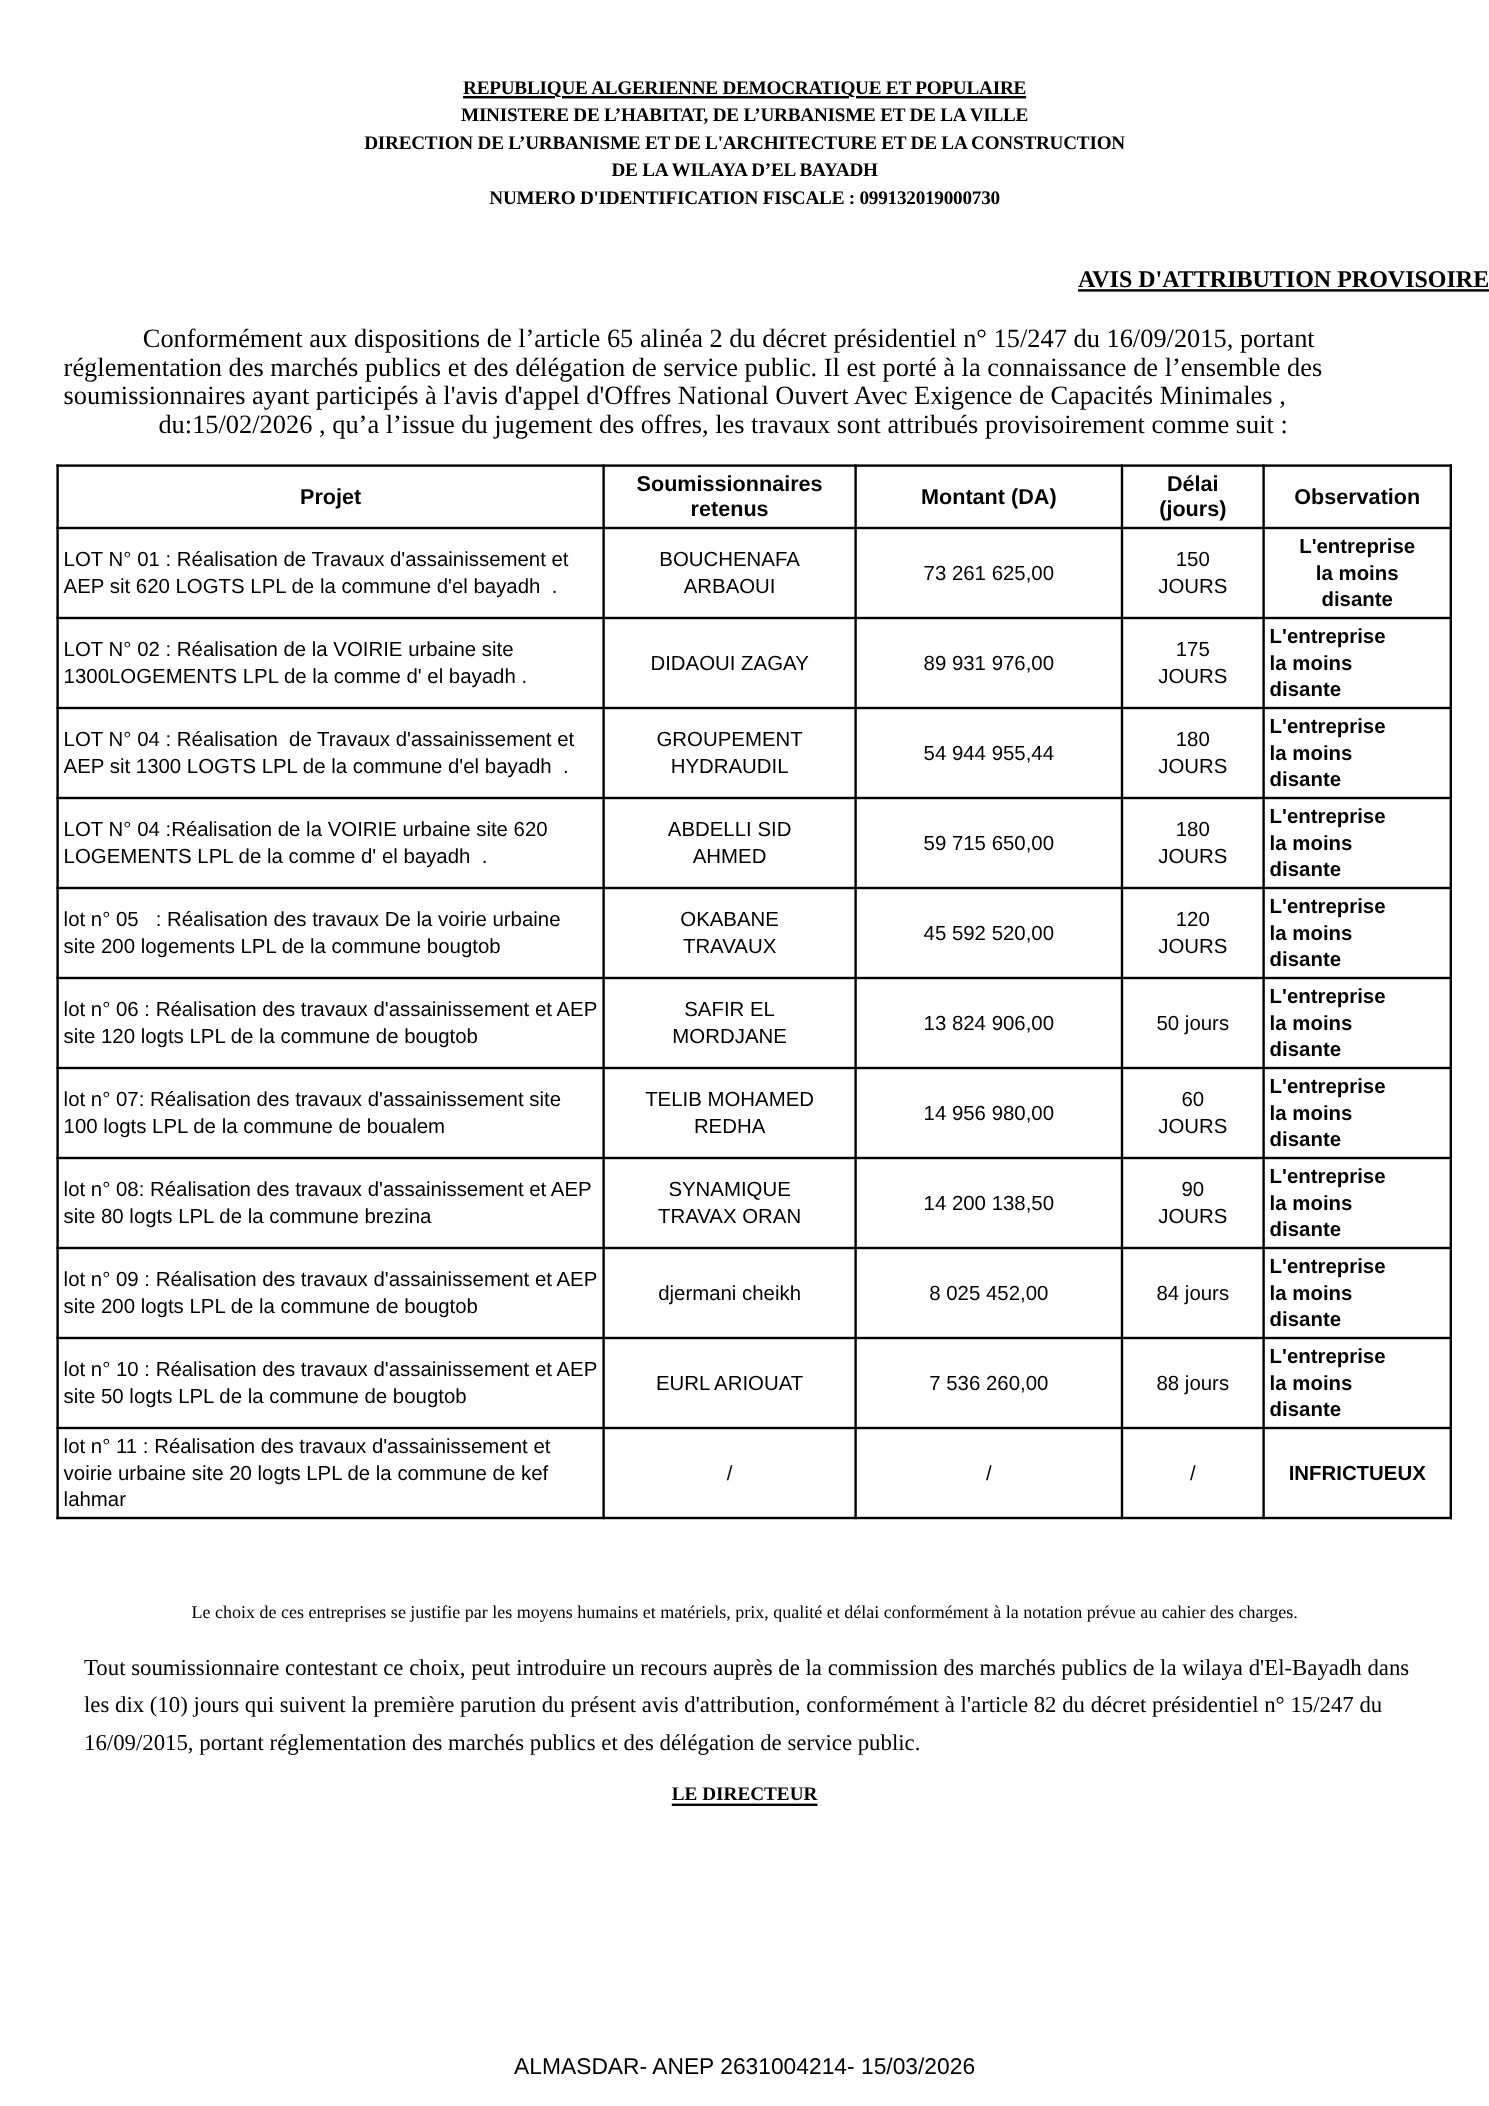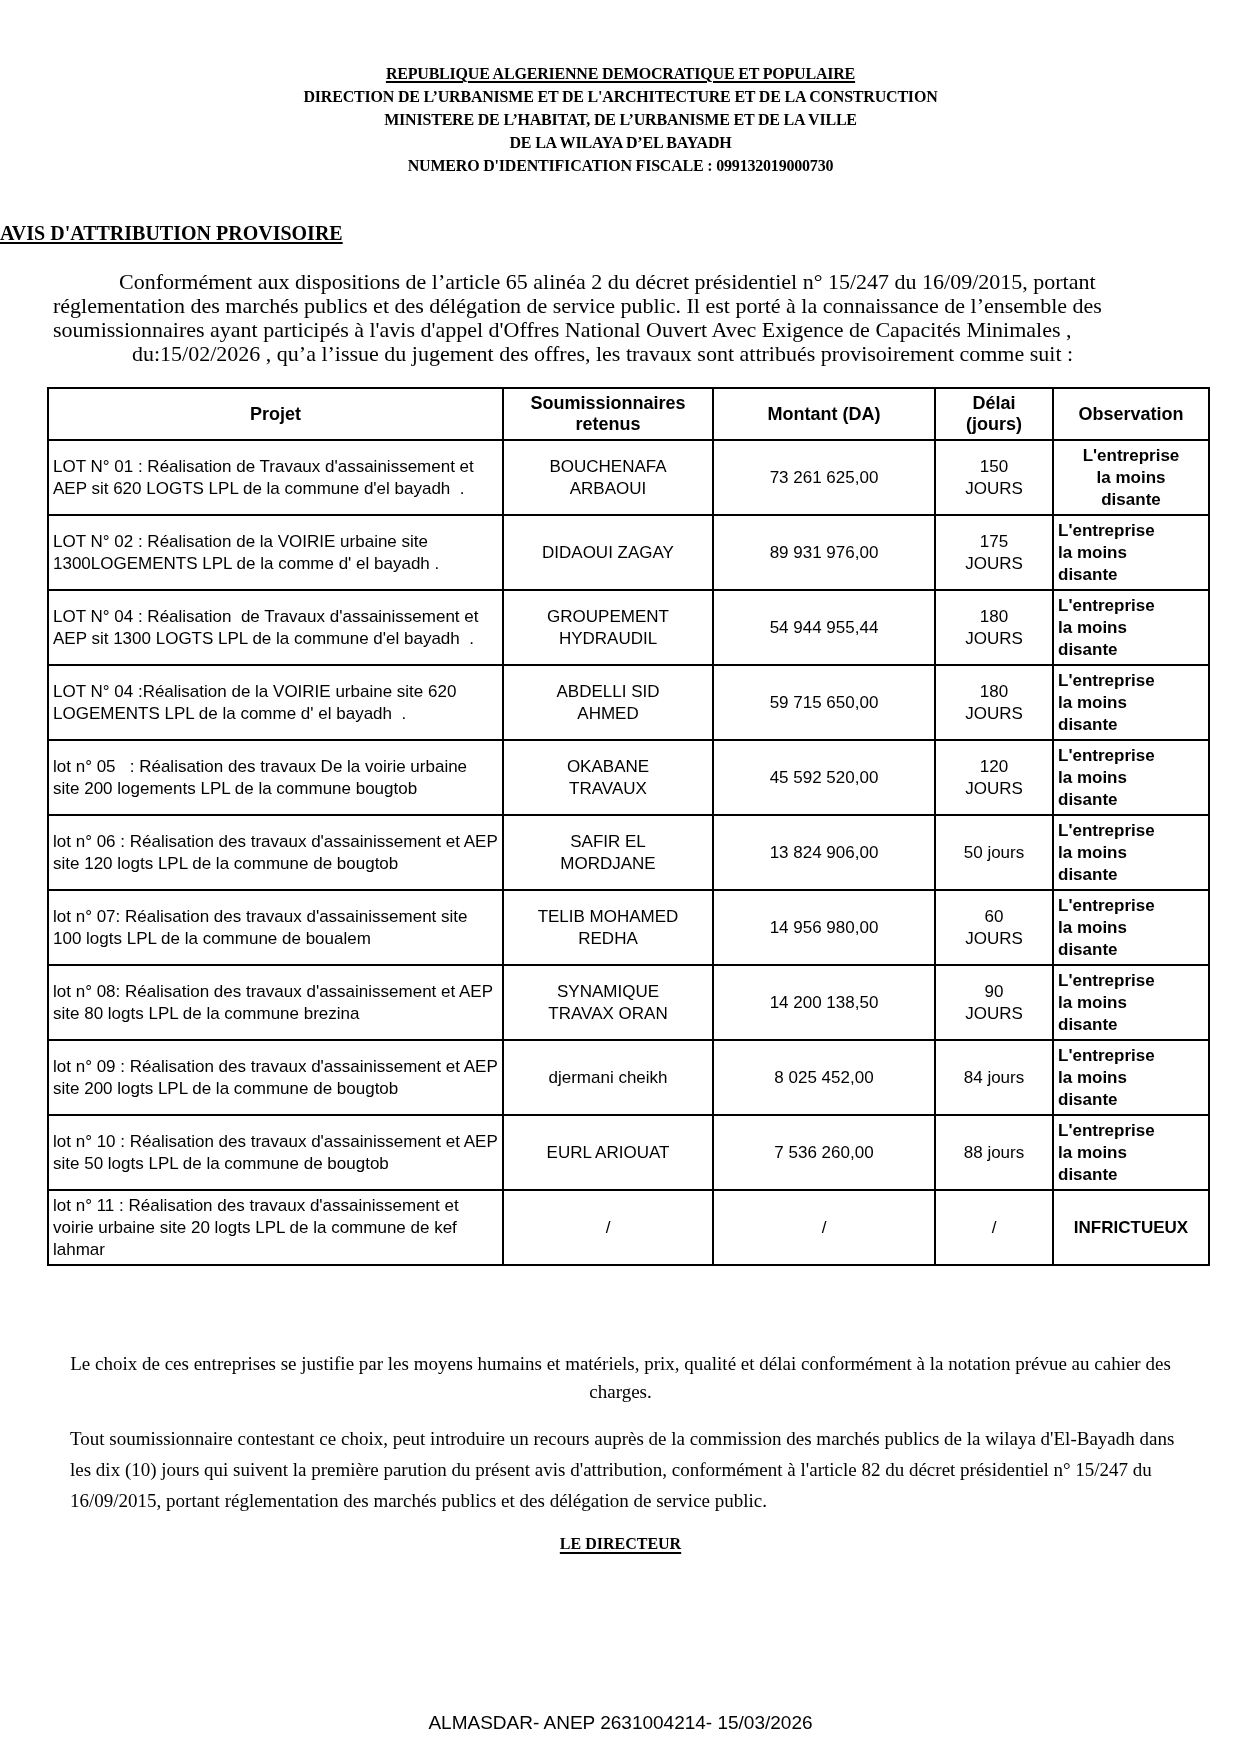--- a/index.html
+++ b/index.html
@@ -19,21 +19,21 @@
     text-align: center;
     font-weight: bold;
     font-size: 16px;
     line-height: 23px;
     letter-spacing: -0.2px;
   }
   .u { text-decoration: underline; text-decoration-thickness: 2px; text-underline-offset: 2px; }
   
   .doc-title {
     margin-top: 44px;
-    text-align: left;
+    text-align: right;
     font-weight: bold;
     font-size: 20px;
     line-height: 24px;
     text-decoration: underline;
     text-decoration-thickness: 2px;
     text-underline-offset: 2px;
   }
   
   .intro {
     margin: 25px 56px 0 53px;
@@ -74,23 +74,23 @@
     vertical-align: middle;
     padding: 1px 4px;
   }
   td.col-projet { text-align: left; padding-left: 6px; padding-right: 12px; white-space: pre-wrap; }
   td.col-soum, td.col-montant, td.col-delai { text-align: center; }
   td.col-obs { font-weight: bold; font-size: 17.5px; padding-left: 6px; padding-right: 2px; }
   td.obs-center { text-align: center; }
   td.obs-left { text-align: left; }
   
   .p-justification {
-    margin: 84px 60px 0 60px;
-    text-align: center;
-    font-size: 19px;
+    margin: 64px 60px 0 60px;
+    text-align: center;
+    font-size: 15px;
     line-height: 28px;
   }
   .p-recourse {
     margin: 17px 66px 0 70px;
     text-align: left;
     font-size: 19px;
     line-height: 31px;
   }
   .director {
     margin-top: 16px;
@@ -114,22 +114,22 @@
     font-size: 19px;
   }
 </style>
 </head>
 <body>
 
 <div class="page">
 
   <div class="header">
     <div class="u">REPUBLIQUE ALGERIENNE DEMOCRATIQUE ET POPULAIRE</div>
+    <div>MINISTERE DE L’HABITAT, DE L’URBANISME ET DE LA VILLE</div>
     <div>DIRECTION DE L’URBANISME ET DE L'ARCHITECTURE ET DE LA CONSTRUCTION</div>
-    <div>MINISTERE DE L’HABITAT, DE L’URBANISME ET DE LA VILLE</div>
     <div>DE LA WILAYA D’EL BAYADH</div>
     <div>NUMERO D'IDENTIFICATION FISCALE : 099132019000730</div>
   </div>
 
   <div class="doc-title">AVIS D'ATTRIBUTION PROVISOIRE</div>
 
   <div class="intro">
     <div class="indent">Conformément aux dispositions de l’article 65 alinéa 2 du décret présidentiel n° 15/247 du 16/09/2015, portant</div>
     <div>réglementation des marchés publics et des délégation de service public. Il est porté à la connaissance de l’ensemble des</div>
     <div>soumissionnaires ayant participés à l'avis d'appel d'Offres National Ouvert Avec Exigence de Capacités Minimales   ,</div>

